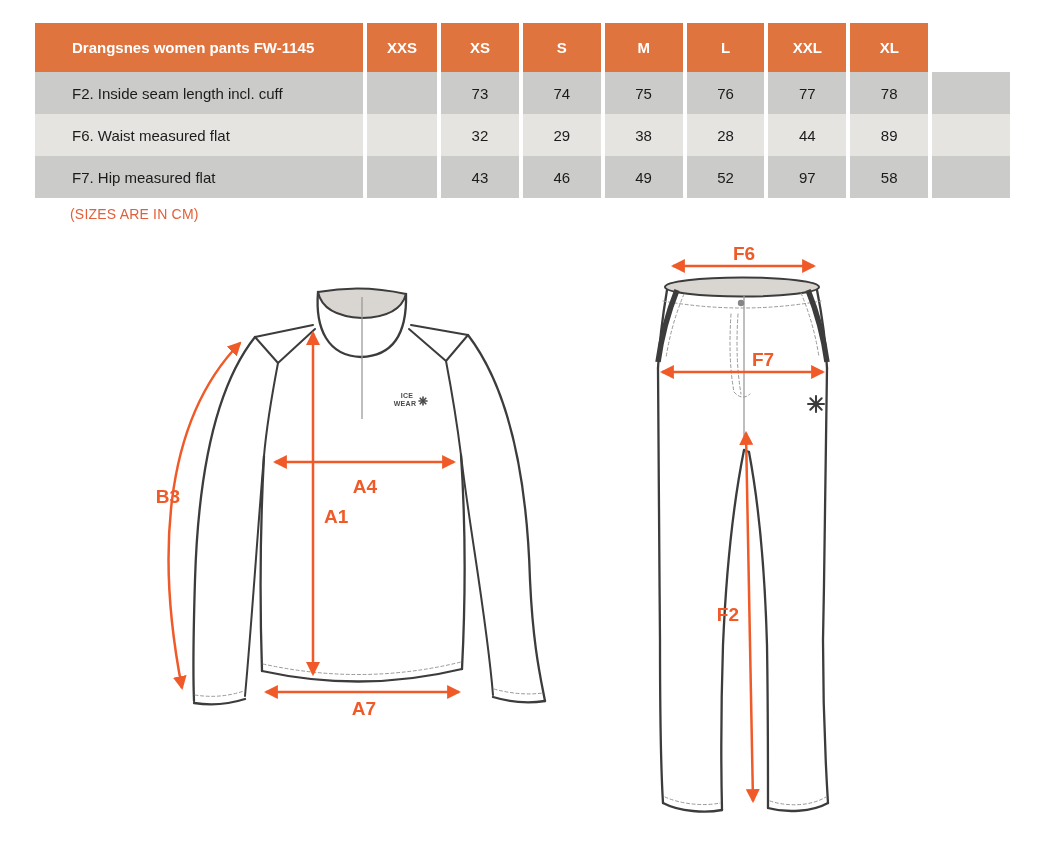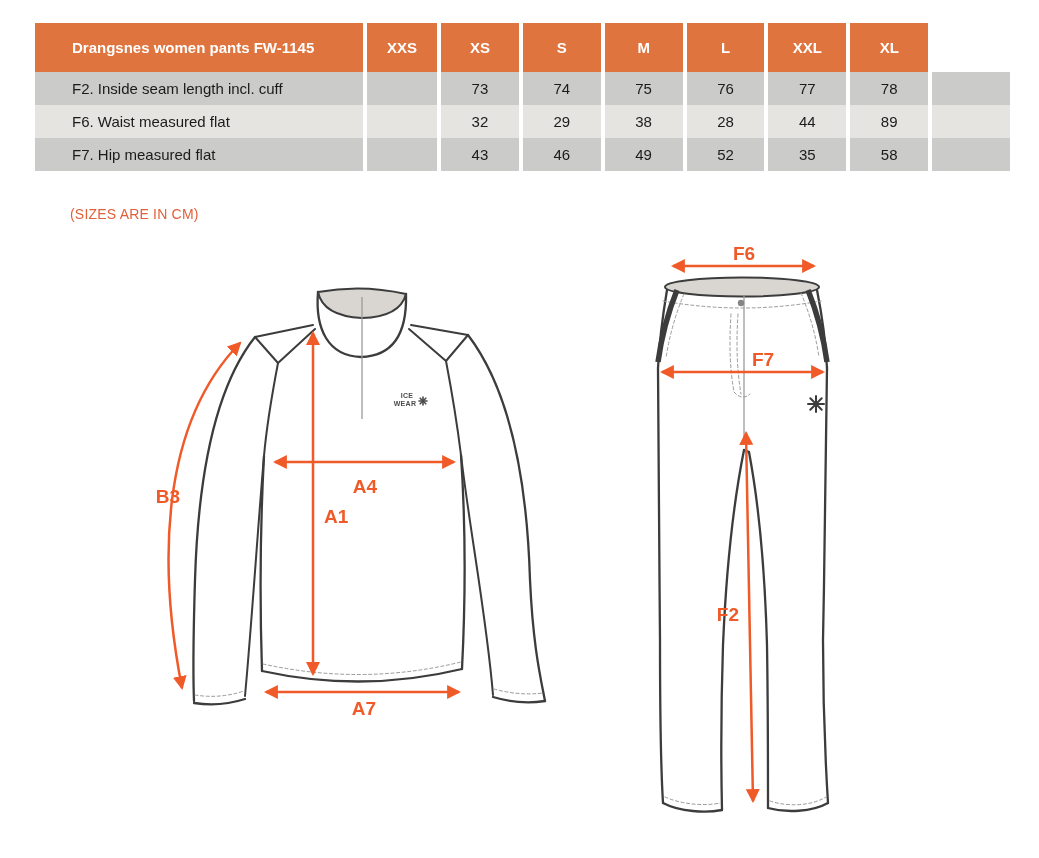--- a/index.html
+++ b/index.html
@@ -11,21 +11,21 @@
   *{box-sizing:border-box;margin:0;padding:0}
   html,body{background:#fff}
   body{font-family:"Liberation Sans",sans-serif;color:var(--cell_text)}
   .canvas{position:relative;width:1039px;height:858px;background:#fff;overflow:hidden}
 
   
   .size-table{position:absolute;left:35px;top:23px;width:975px}
   .trow{display:grid;grid-template-columns:328px 70px repeat(7,1fr);gap:4px;margin-bottom:0}
   .cell{display:flex;align-items:center;justify-content:center;font-size:15px}
   .thead .cell{height:49px;background:var(--header_bg);color:var(--header_text);font-weight:bold}
-  .tbody .cell{height:33px}
+  .tbody .cell{height:42px}
   .trow.dark .cell{background:var(--row_dark)}
   .trow.light .cell{background:var(--row_light)}
   .cell.label{justify-content:flex-start;padding-left:37px}
 
   .note{position:absolute;left:70px;top:206px;font-size:14px;color:var(--note_text);letter-spacing:.2px}
 
   
   svg.diagrams{position:absolute;left:0;top:0;width:1039px;height:858px;pointer-events:none}
   .ln{fill:none;stroke:var(--ink);stroke-width:2;stroke-linecap:round;stroke-linejoin:round}
   .ln.thick{stroke-width:2.3}
@@ -78,21 +78,21 @@
         <div class="cell">89</div>
         <div class="cell"></div>
       </div>
       <div class="trow dark">
         <div class="cell label">F7. Hip measured flat</div>
         <div class="cell"></div>
         <div class="cell">43</div>
         <div class="cell">46</div>
         <div class="cell">49</div>
         <div class="cell">52</div>
-        <div class="cell">35</div>
+        <div class="cell">97</div>
         <div class="cell">58</div>
         <div class="cell"></div>
       </div>
     </div>
   </div>
 
   <div class="note">(SIZES ARE IN CM)</div>
 
   <svg class="diagrams" viewBox="0 0 1039 858">
     <defs>

